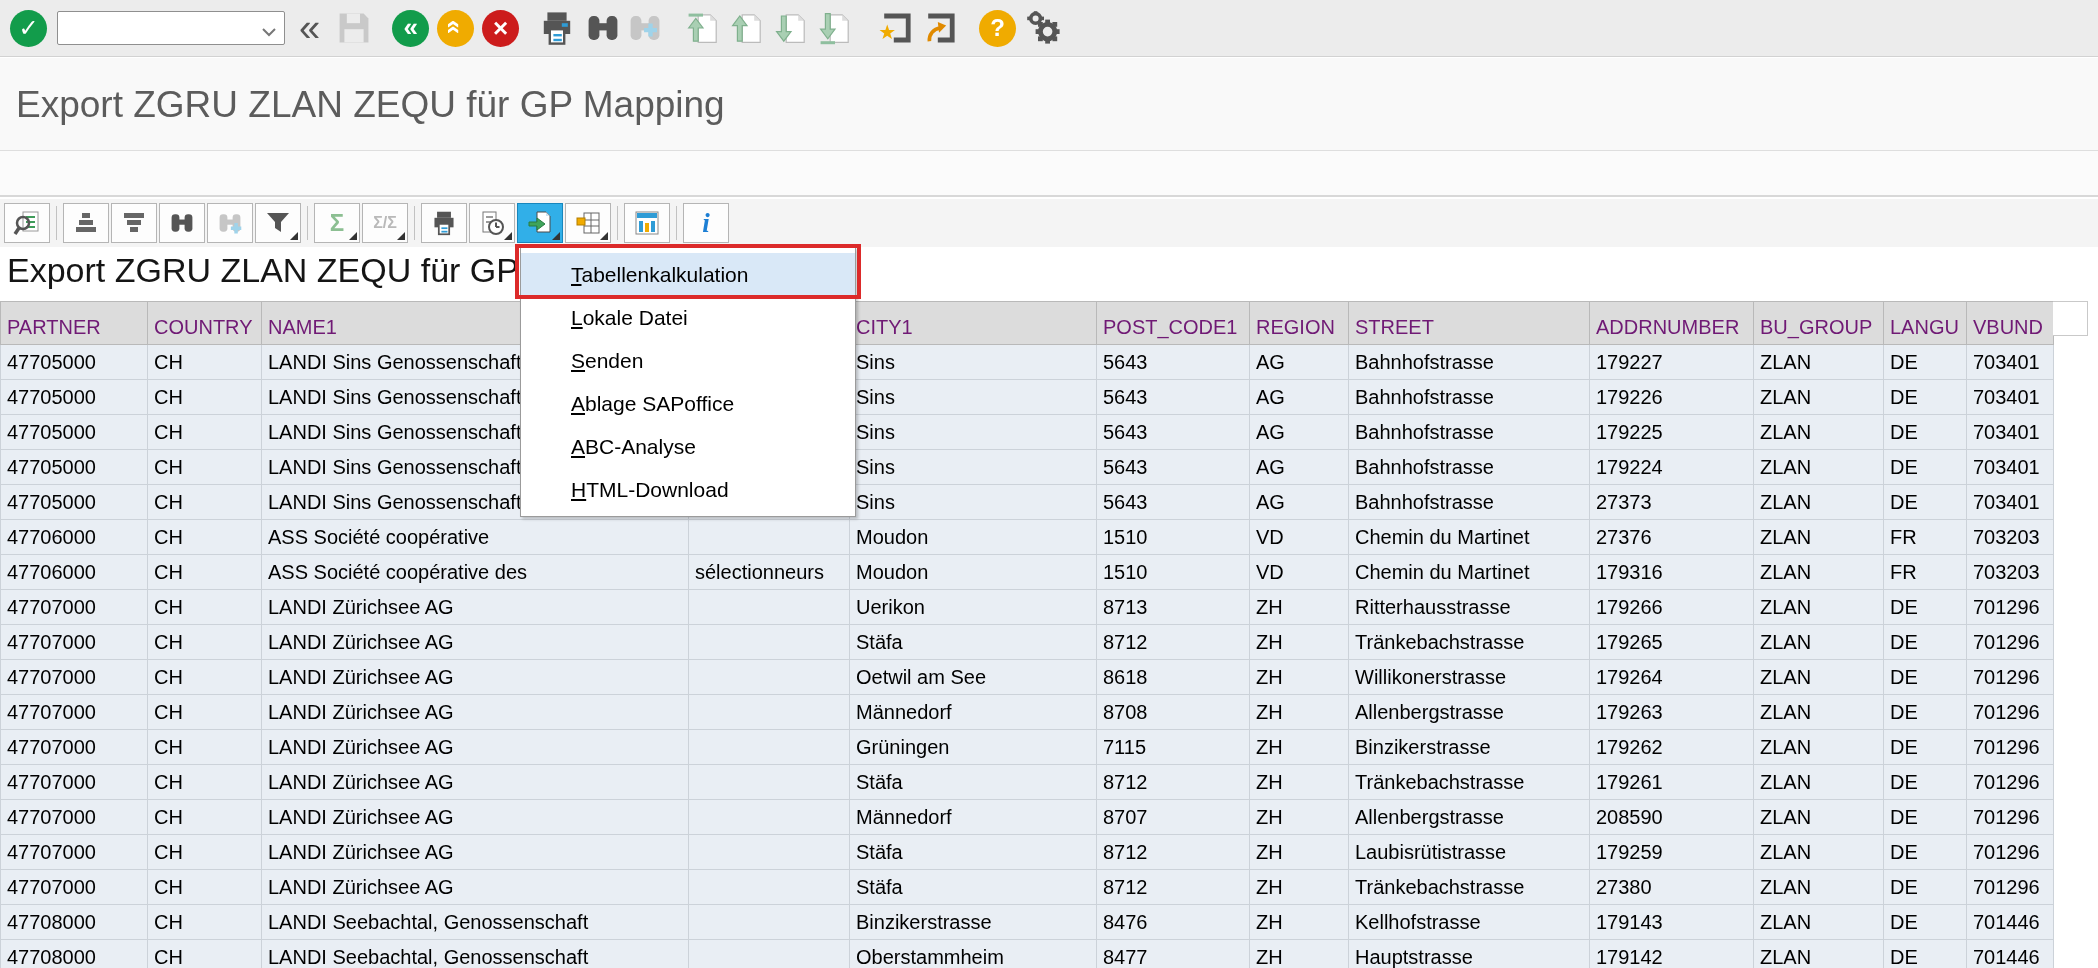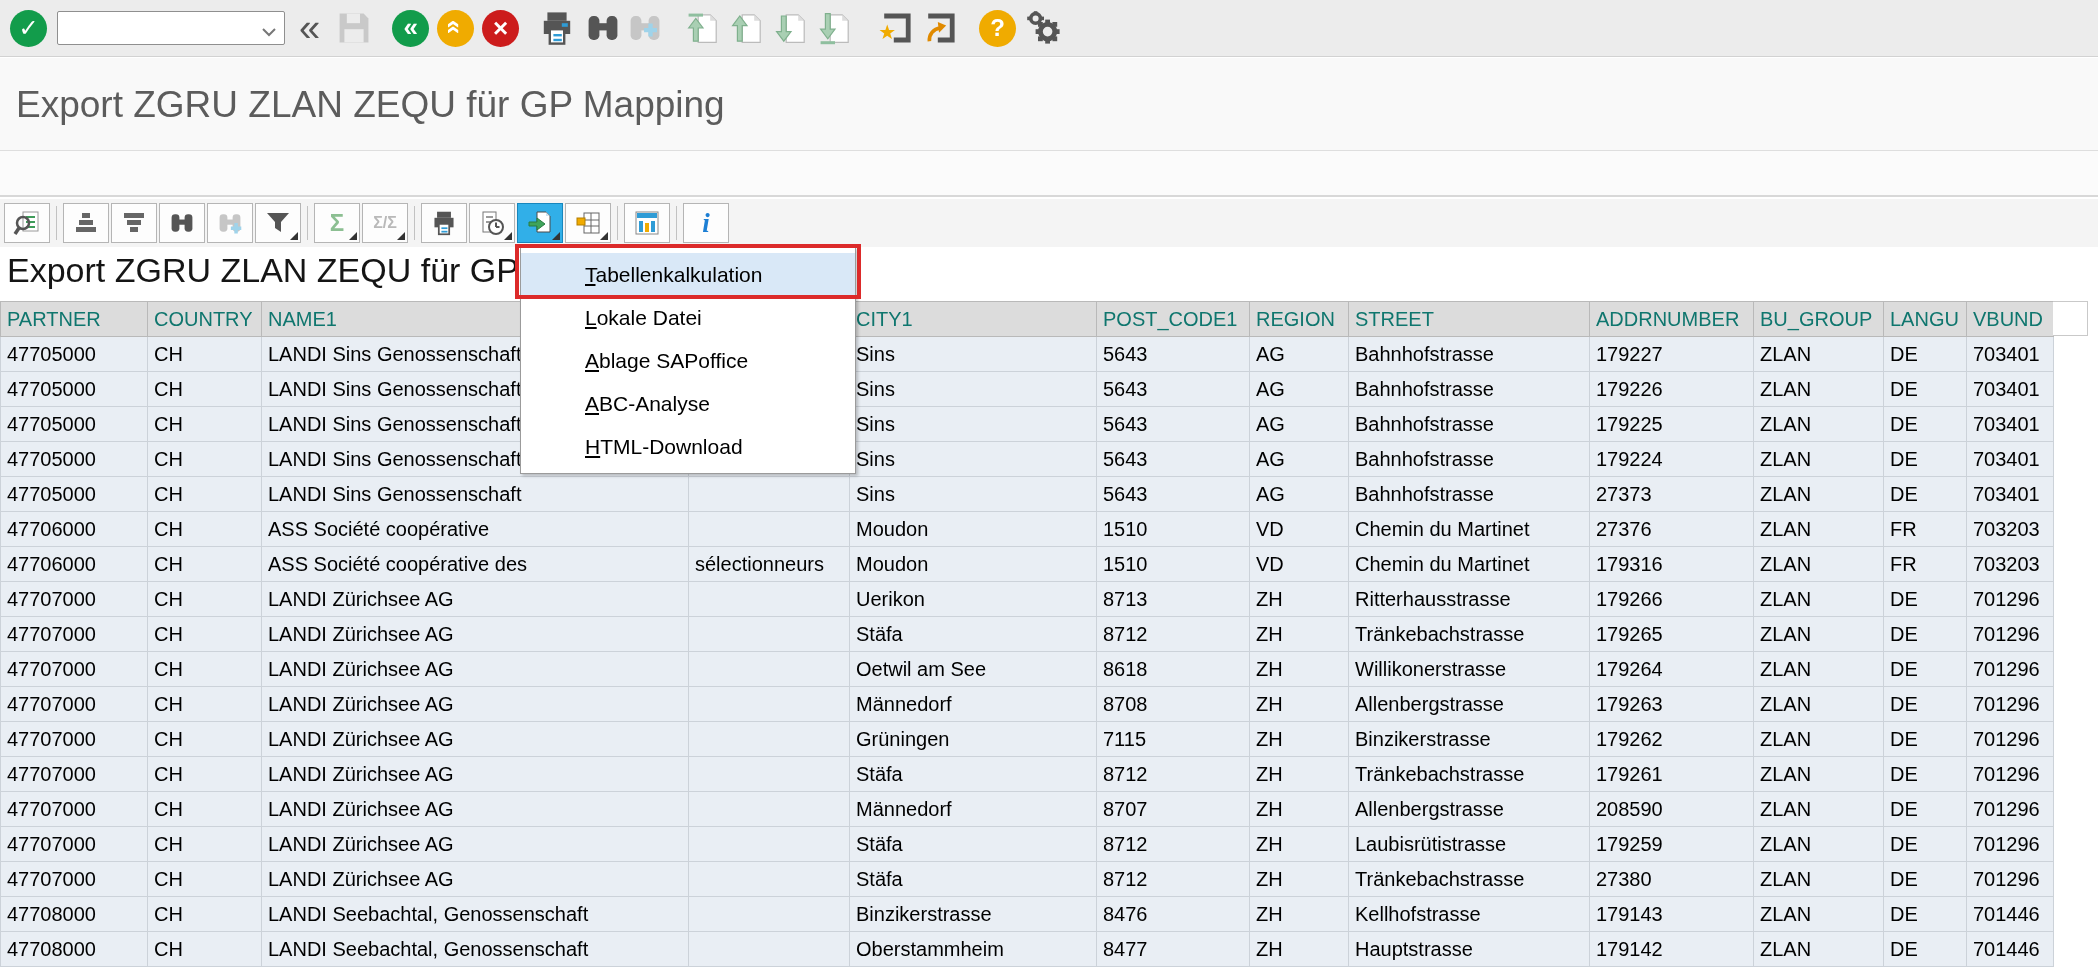--- a/index.html
+++ b/index.html
@@ -47,32 +47,32 @@
   .info-i{font-family:"Liberation Serif","DejaVu Serif",serif;font-style:italic;font-weight:bold;
           font-size:27px;color:#1d7fd4;}
 
   
   .grid-title{position:absolute;left:7px;top:251px;font-size:34px;color:#151515;white-space:nowrap;}
 
   
   .alv-table{position:absolute;left:0;top:301px;border-collapse:collapse;table-layout:fixed;width:2053px;
              font-size:20px;}
   .alv-table th{height:34px;background:#dcdcdc;border:1px solid #b9b9b9;border-left:none;
-                text-align:left;font-weight:normal;padding:0 0 0 6px;white-space:nowrap;overflow:hidden;color:#0f766e;}
+                text-align:left;font-weight:normal;padding:8px 0 0 6px;white-space:nowrap;overflow:hidden;color:#701a75;}
   .alv-table th:first-child{border-left:1px solid #b9b9b9;}
   .alv-table td{height:34px;background:#e9eef4;border-right:1px solid #ccd2d9;border-bottom:1px solid #ccd2d9;
                 padding:0 0 0 6px;white-space:nowrap;overflow:hidden;color:#000;}
   .alv-table td:first-child{border-left:1px solid #ccd2d9;}
   .header-filler{position:absolute;left:2053px;top:301px;width:35px;height:35px;background:#ffffff;
                  border-top:1px solid #c9c9c9;border-bottom:1px solid #c9c9c9;border-right:1px solid #c9c9c9;box-sizing:border-box;}
 
   
   .export-menu{position:absolute;left:520px;top:247px;width:336px;background:#ffffff;border:1px solid #9b9b9b;
                padding:5px 0;box-sizing:border-box;box-shadow:2px 2px 3px rgba(0,0,0,0.22);z-index:10;}
-  .menu-item{height:43px;line-height:43px;padding-left:64px;font-size:21px;color:#000;white-space:nowrap;}
+  .menu-item{height:43px;line-height:43px;padding-left:50px;font-size:21px;color:#000;white-space:nowrap;}
   .menu-item.active{background:#d9e8f7;}
   .menu-item u{text-decoration:underline;}
 
   
   .annotation-rect{position:absolute;left:515px;top:244px;width:346px;height:55px;border:4px solid #dc2a2a;
                    box-sizing:border-box;z-index:20;pointer-events:none;}
 </style>
 </head>
 <body>
 
@@ -607,20 +607,21 @@
           <td>DE</td>
           <td>701446</td>
         </tr>
       </tbody>
     </table>
   <div class="header-filler"></div>
 
   <div class="export-menu">
       <div class="menu-item active"><u>T</u>abellenkalkulation</div>
       <div class="menu-item"><u>L</u>okale Datei</div>
+      <div class="menu-item"><u>S</u>enden</div>
       <div class="menu-item"><u>A</u>blage SAPoffice</div>
       <div class="menu-item"><u>A</u>BC-Analyse</div>
       <div class="menu-item"><u>H</u>TML-Download</div>
     </div>
 
   <div class="annotation-rect"></div>
 
 </div>
 
 </body></html>

